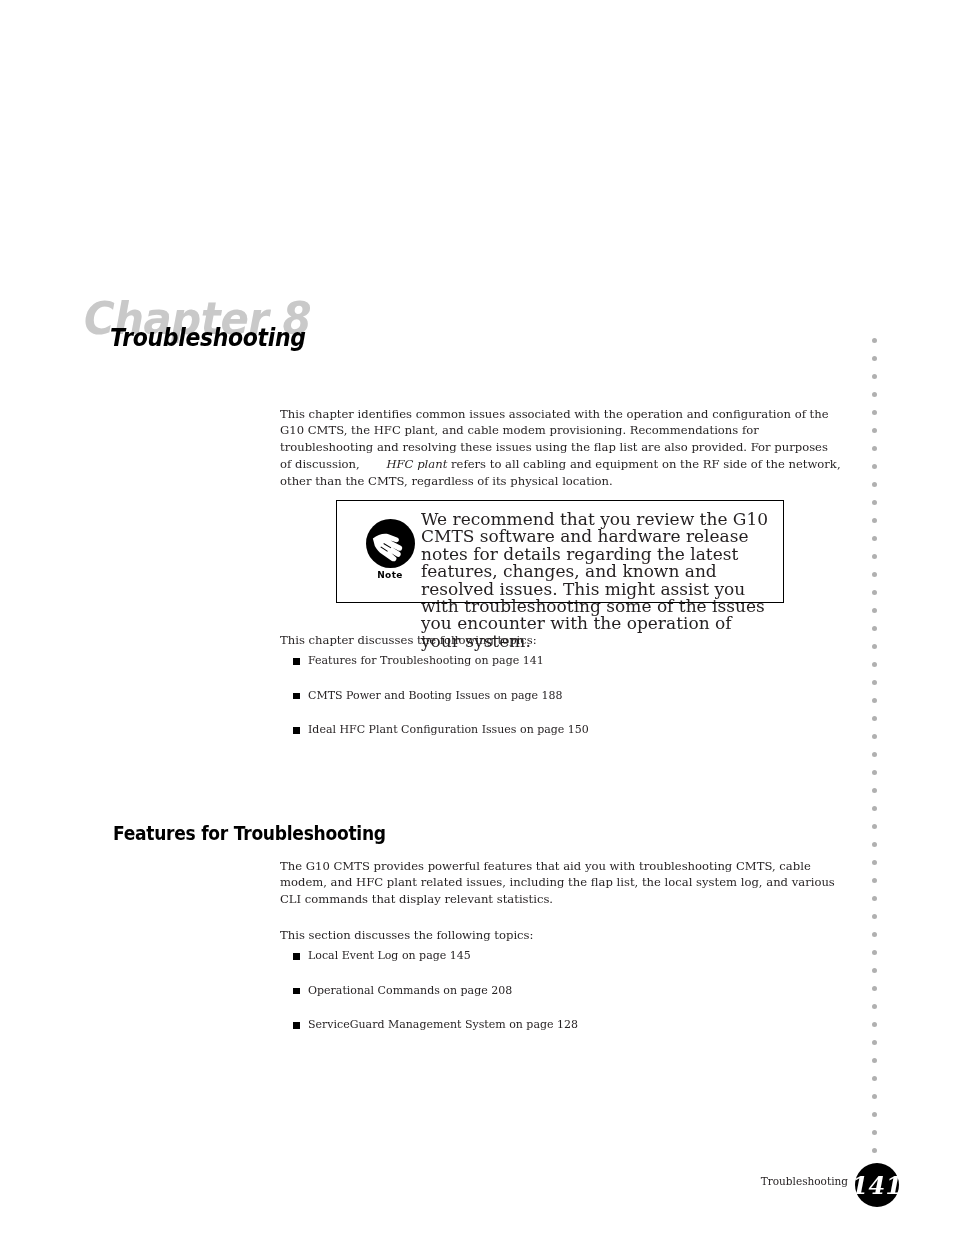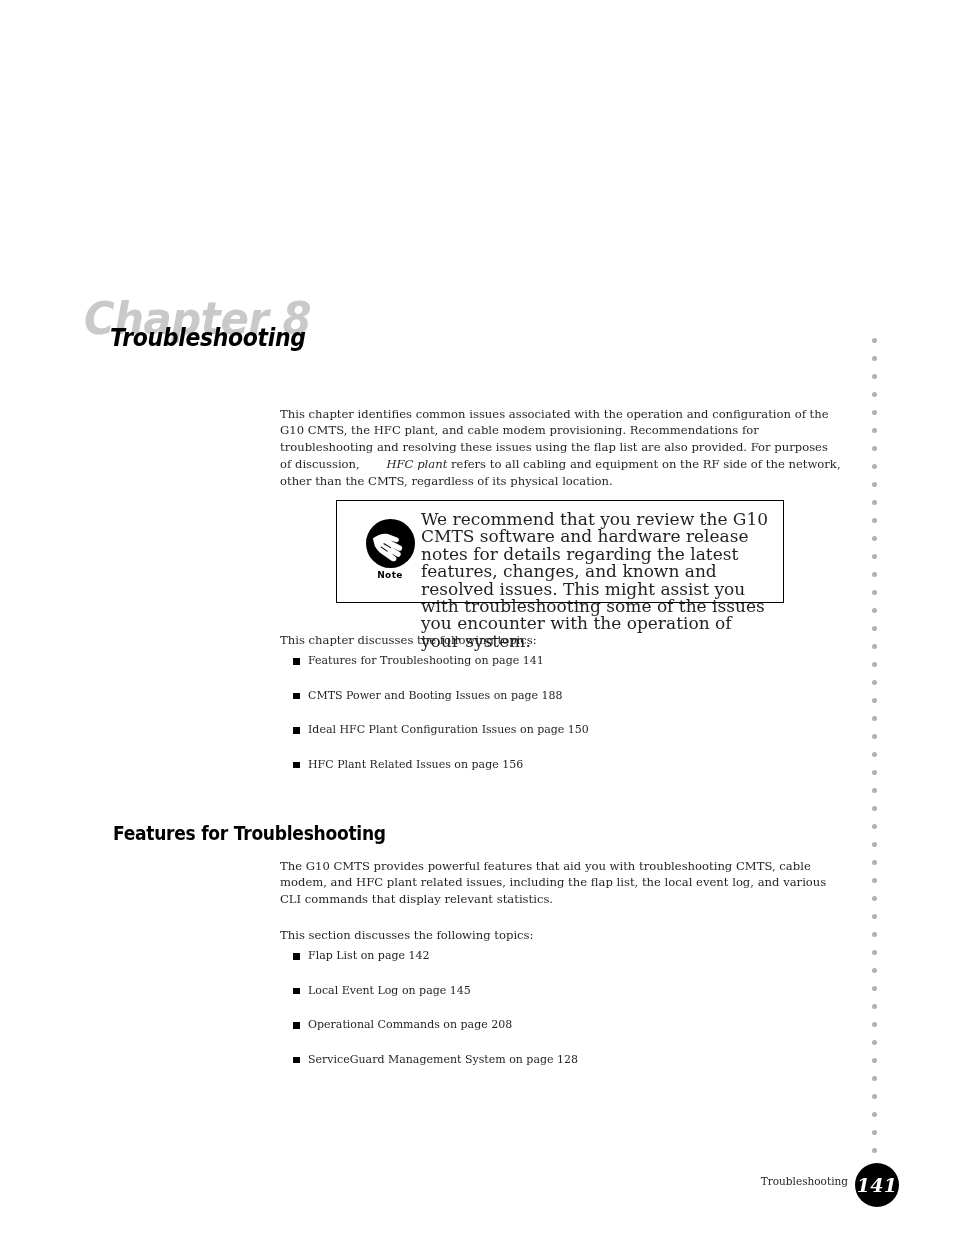--- a/index.html
+++ b/index.html
@@ -195,21 +195,21 @@
     left: 855px;
     top: 1163px;
     width: 44px;
     height: 44px;
     border-radius: 50%;
     background: #000000;
     color: #ffffff;
     font-family: "DejaVu Serif", serif;
     font-style: italic;
     font-weight: bold;
-    font-size: 19px;
+    font-size: 24px;
     display: flex;
     align-items: center;
     justify-content: center;
     letter-spacing: 0.3px;
   }
 </style>
 </head>
 <body>
 
 <div id="chapter-title-block">
@@ -230,28 +230,26 @@
     <span id="note-label">Note</span>
   </div>
   <div id="note-text">We recommend that you review the G10 CMTS software and hardware release notes for details regarding the latest features, changes, and known and resolved issues. This might assist you with troubleshooting some of the issues you encounter with the operation of your system.</div>
 </div>
 
 <p class="body-text" id="chapter-topics-lead">This chapter discusses the following topics:</p>
 <ul class="bullet-list" id="chapter-topics-list">
   <li><span class="bullet-square"></span><span>Features for Troubleshooting on page 141</span></li>
   <li><span class="bullet-square"></span><span>CMTS Power and Booting Issues on page 188</span></li>
   <li><span class="bullet-square"></span><span>Ideal HFC Plant Configuration Issues on page 150</span></li>
-  <li><span class="bullet-square"></span><span>HFC Plant Related Issues on page 156</span></li>
 </ul>
 
 <h2 id="features-heading">Features for Troubleshooting</h2>
-<p class="body-text" id="features-paragraph">The G10 CMTS provides powerful features that aid you with troubleshooting CMTS, cable modem, and HFC plant related issues, including the flap list, the local event log, and various CLI commands that display relevant statistics.</p>
+<p class="body-text" id="features-paragraph">The G10 CMTS provides powerful features that aid you with troubleshooting CMTS, cable modem, and HFC plant related issues, including the flap list, the local system log, and various CLI commands that display relevant statistics.</p>
 <p class="body-text" id="features-topics-lead">This section discusses the following topics:</p>
 <ul class="bullet-list" id="features-topics-list">
-  <li><span class="bullet-square"></span><span>Flap List on page 142</span></li>
   <li><span class="bullet-square"></span><span>Local Event Log on page 145</span></li>
   <li><span class="bullet-square"></span><span>Operational Commands on page 208</span></li>
   <li><span class="bullet-square"></span><span>ServiceGuard Management System on page 128</span></li>
 </ul>
 
 <div id="dot-rail">
     <span class="rail-dot" style="top: 0px; background: rgb(176, 176, 176);"></span>
     <span class="rail-dot" style="top: 18px; background: rgb(176, 176, 176);"></span>
     <span class="rail-dot" style="top: 36px; background: rgb(176, 176, 176);"></span>
     <span class="rail-dot" style="top: 54px; background: rgb(176, 176, 176);"></span>

